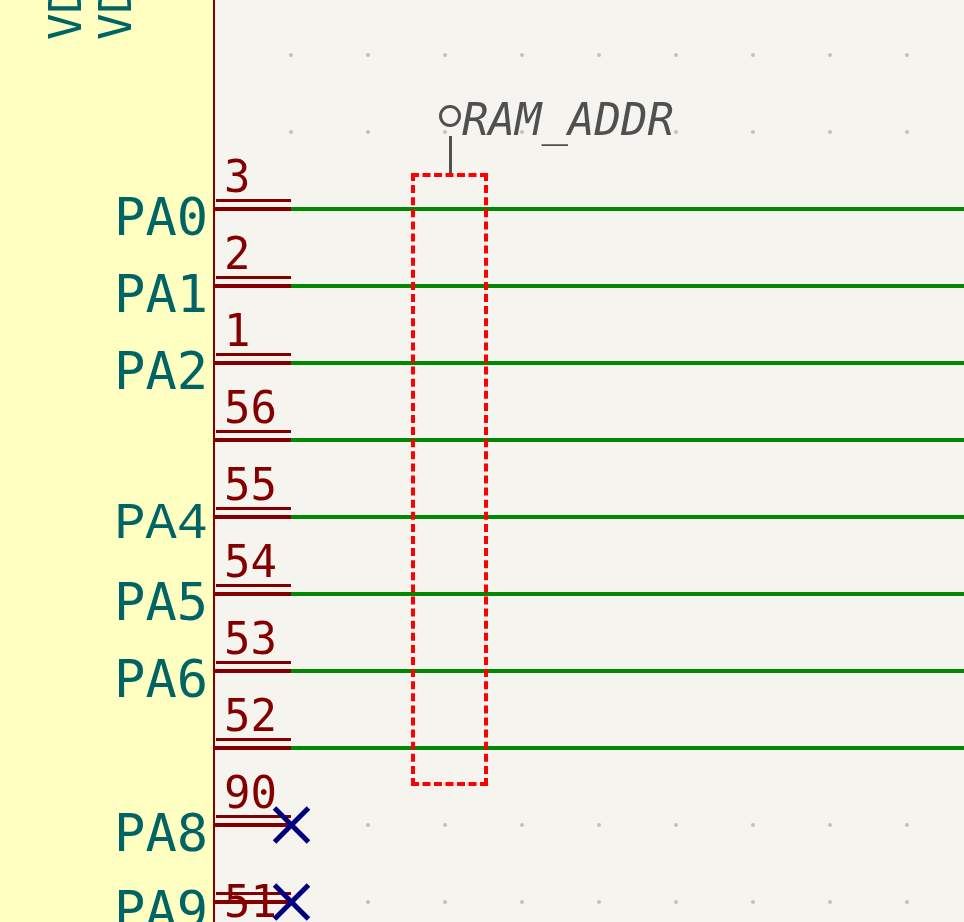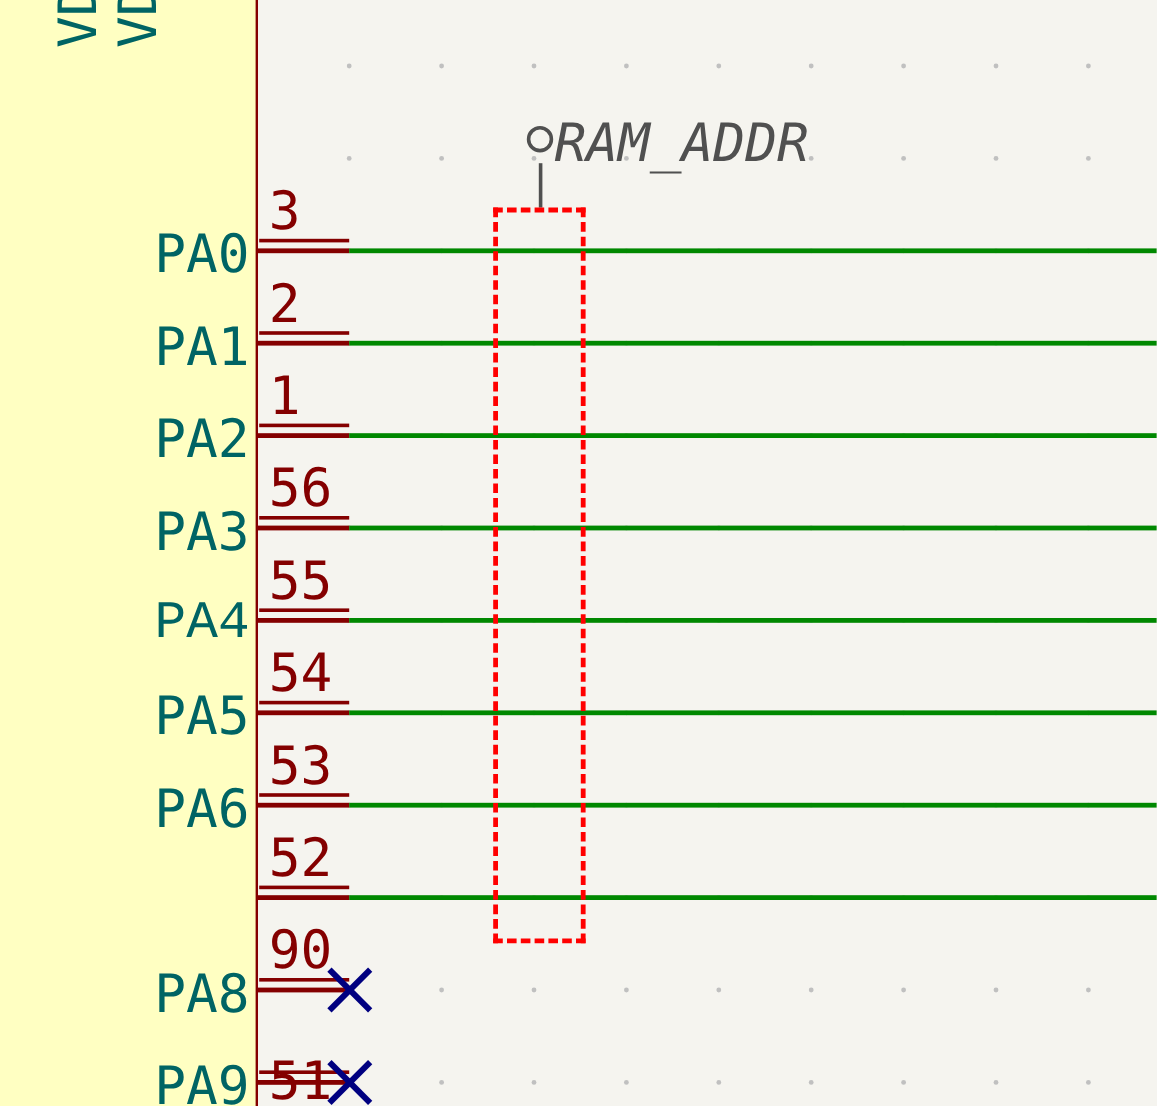--- a/index.html
+++ b/index.html
@@ -41,21 +41,21 @@
     position: absolute;
     width: 4px;
     height: 4px;
     background: #c0c0c0;
     border-radius: 50%;
   }
   
   .pin-name {
     position: absolute;
     color: #006464;
-    font-size: 44px;
+    font-size: 52px;
     font-weight: 500;
     text-align: right;
   }
   .pin-name-v {
     position: absolute;
     color: #006464;
     font-size: 44px;
     font-weight: 500;
     transform: rotate(-90deg);
     transform-origin: left top;
@@ -255,21 +255,20 @@
     <div class="pin-name" style="right: 756px; top: 264px;">PA1</div>
     <div class="pin-num" style="left: 224px; top: 228px;">2</div>
     <div class="pin-num-underline" style="left: 216px; top: 276px; width: 75px;"></div>
     <div class="pin-stub" style="left: 215px; top: 284px; width: 76px;"></div>
     <div class="wire" style="left: 291px; top: 284px; width: 673px;"></div>
     <div class="pin-name" style="right: 756px; top: 341px;">PA2</div>
     <div class="pin-num" style="left: 224px; top: 305px;">1</div>
     <div class="pin-num-underline" style="left: 216px; top: 353px; width: 75px;"></div>
     <div class="pin-stub" style="left: 215px; top: 361px; width: 76px;"></div>
     <div class="wire" style="left: 291px; top: 361px; width: 673px;"></div>
-    <div class="pin-name" style="right: 756px; top: 418px;">PA3</div>
     <div class="pin-num" style="left: 224px; top: 382px;">56</div>
     <div class="pin-num-underline" style="left: 216px; top: 430px; width: 75px;"></div>
     <div class="pin-stub" style="left: 215px; top: 438px; width: 76px;"></div>
     <div class="wire" style="left: 291px; top: 438px; width: 673px;"></div>
     <div class="pin-name" style="right: 756px; top: 495px; font-family: Liberation Mono, monospace;">PA4</div>
     <div class="pin-num" style="left: 224px; top: 459px;">55</div>
     <div class="pin-num-underline" style="left: 216px; top: 507px; width: 75px;"></div>
     <div class="pin-stub" style="left: 215px; top: 515px; width: 76px;"></div>
     <div class="wire" style="left: 291px; top: 515px; width: 673px;"></div>
     <div class="pin-name" style="right: 756px; top: 572px;">PA5</div>

